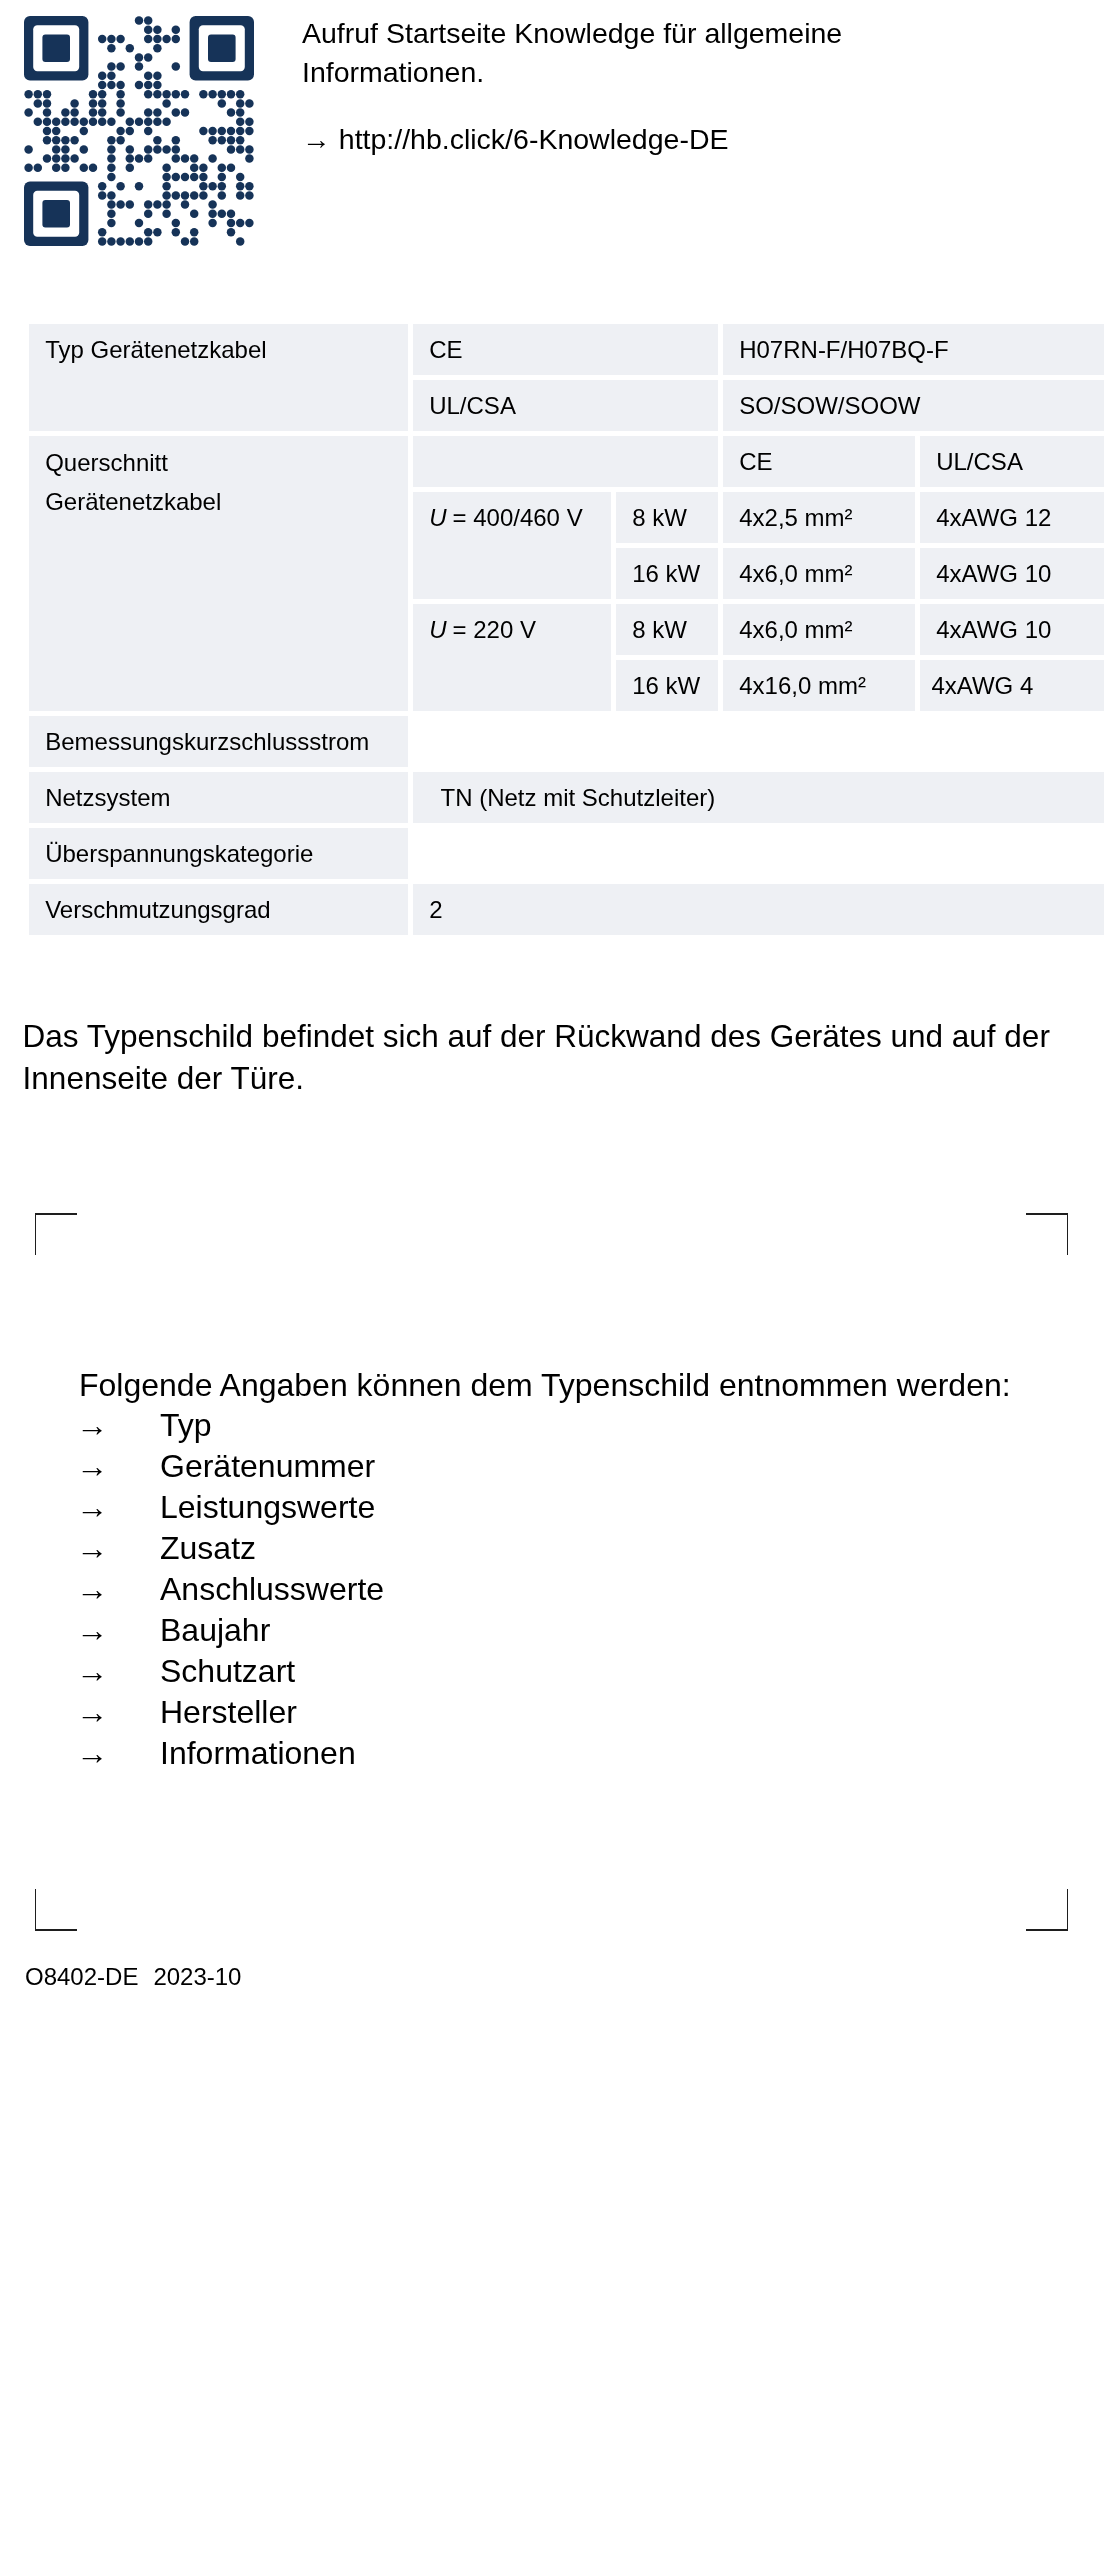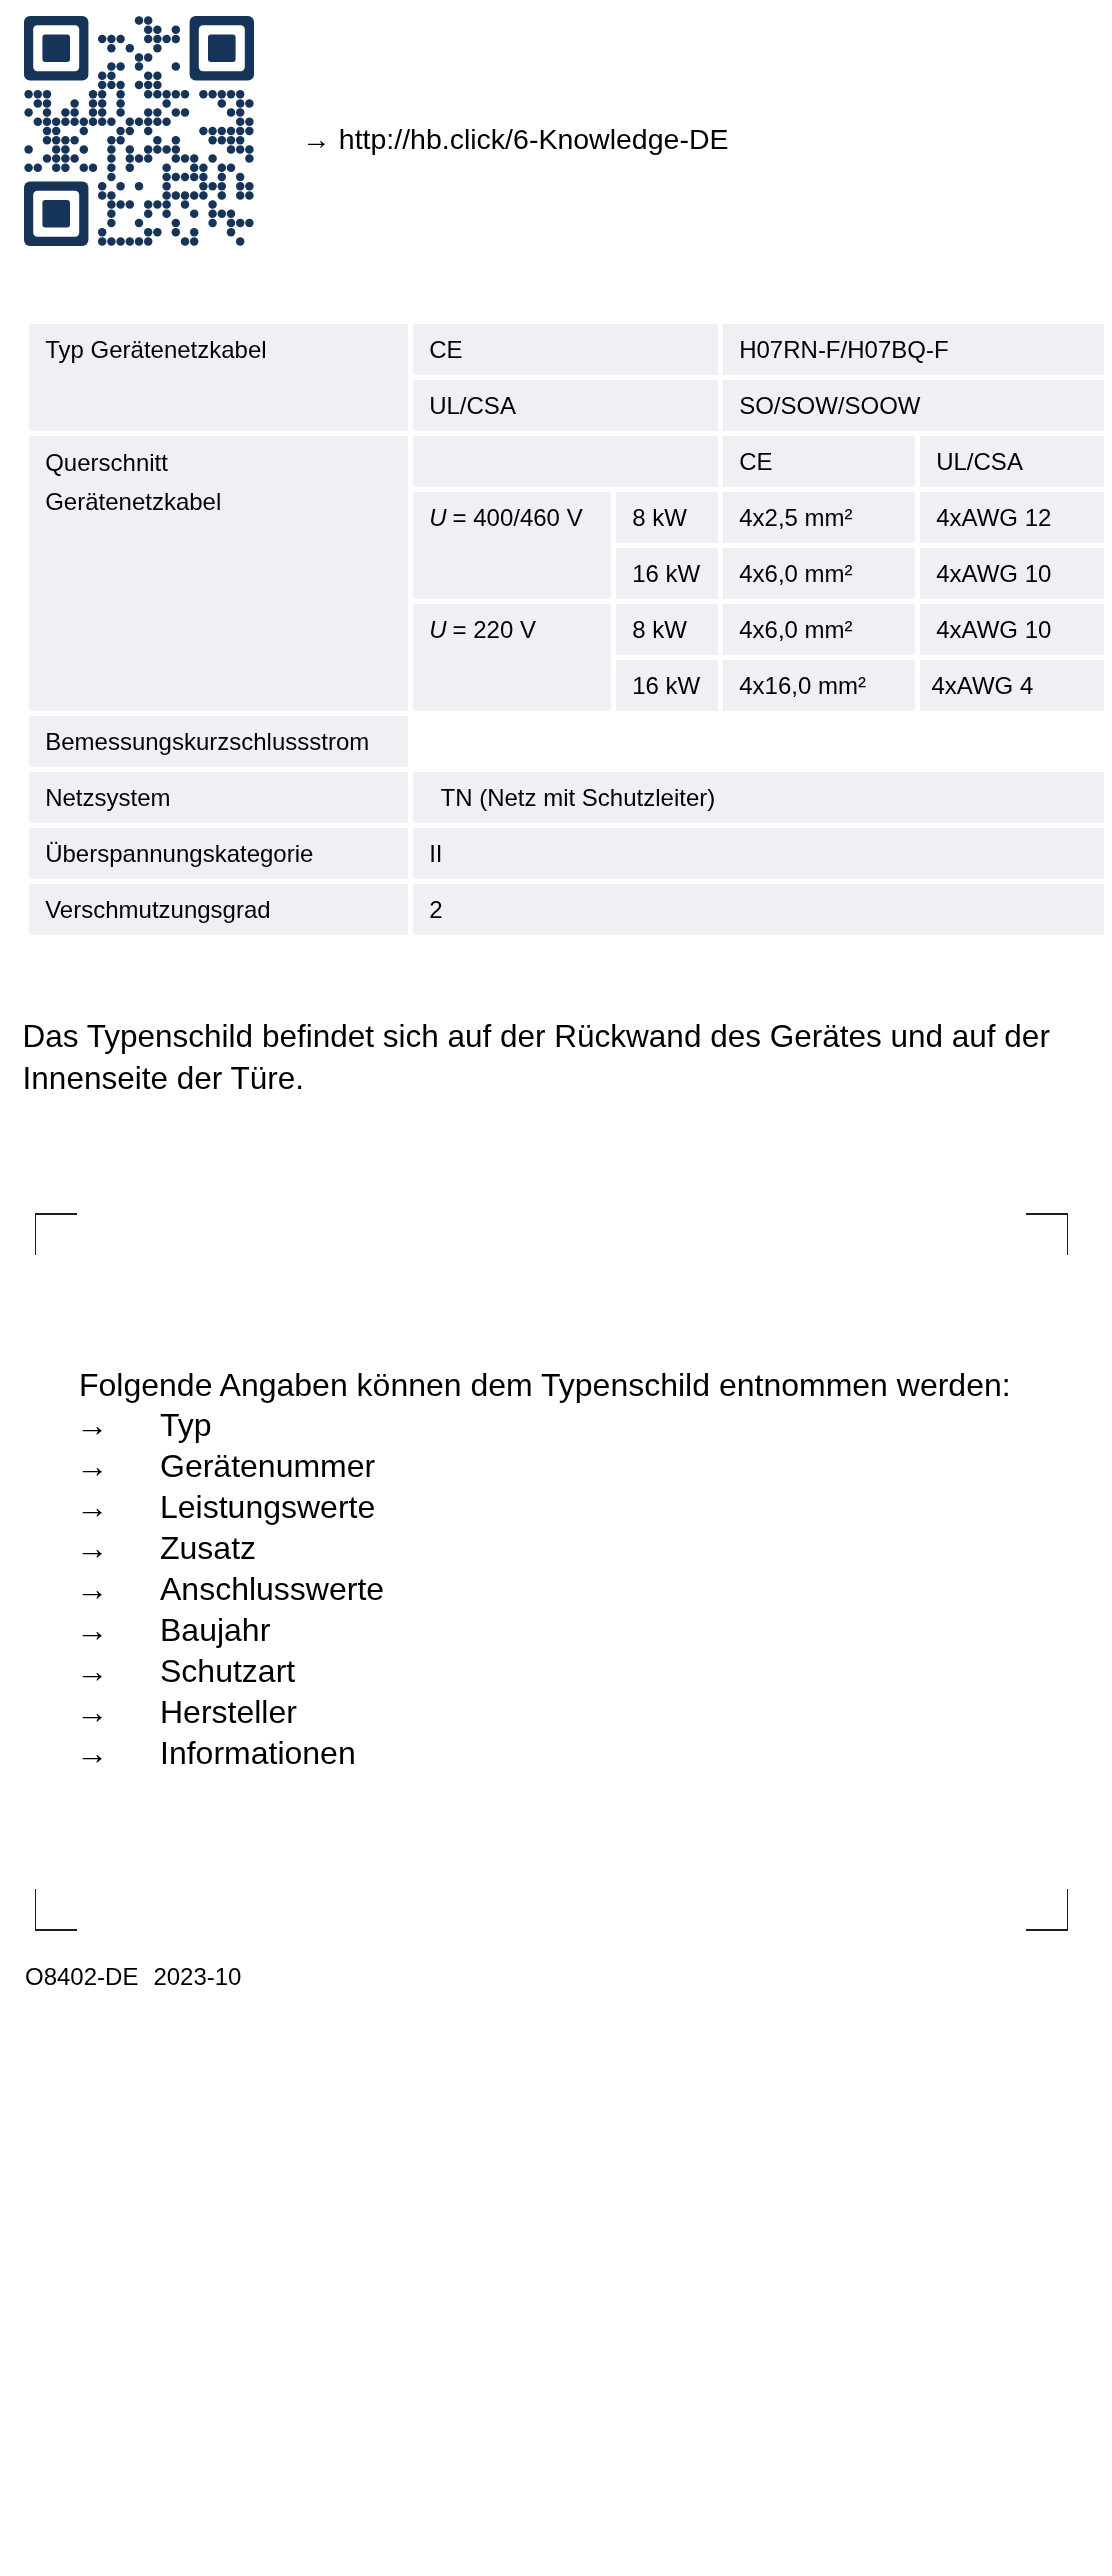--- a/index.html
+++ b/index.html
@@ -322,20 +322,21 @@
       <circle cx="146.68" cy="378.28" r="7.1024" fill="#163358"></circle>
       <circle cx="162.12" cy="378.28" r="7.1024" fill="#163358"></circle>
       <circle cx="177.56" cy="378.28" r="7.1024" fill="#163358"></circle>
       <circle cx="193" cy="378.28" r="7.1024" fill="#163358"></circle>
       <circle cx="208.44" cy="378.28" r="7.1024" fill="#163358"></circle>
       <circle cx="270.2" cy="378.28" r="7.1024" fill="#163358"></circle>
       <circle cx="285.64" cy="378.28" r="7.1024" fill="#163358"></circle>
       <circle cx="362.84" cy="378.28" r="7.1024" fill="#163358"></circle>
     </svg>
 
+  <div class="qr-caption">Aufruf Startseite Knowledge für allgemeine Informationen.</div>
   <div class="qr-link">
     <span>→</span><span class="url">http://hb.click/6-Knowledge-DE</span>
   </div>
 
   <div class="spec">
     <div class="c gA1">Typ Gerätenetzkabel</div>
     <div class="c gB1">CE</div>
     <div class="c gD1">H07RN-F/H07BQ-F</div>
     <div class="c gB2">UL/CSA</div>
     <div class="c gD2">SO/SOW/SOOW</div>
@@ -364,21 +365,20 @@
     <div class="c gE6">4xAWG 10</div>
 
     <div class="c gC7">16 kW</div>
     <div class="c gD7">4x16,0 mm²</div>
     <div class="c gE7">4xAWG 4</div>
 
     <div class="c gA8">Bemessungskurzschlussstrom</div>
     <div class="c gA9">Netzsystem</div>
     <div class="c gV9">TN (Netz mit Schutzleiter)</div>
     <div class="c gA10">Überspannungskategorie</div>
-    <div class="c gV10">II</div>
     <div class="c gA11">Verschmutzungsgrad</div>
     <div class="c gV11">2</div>
   </div>
 
   <div class="intro">Das Typenschild befindet sich auf der Rückwand des Gerätes und auf der Innenseite der Türe.</div>
 
   <div class="frame">
     <div class="mark tl"></div>
     <div class="mark tr"></div>
     <div class="mark bl"></div>

